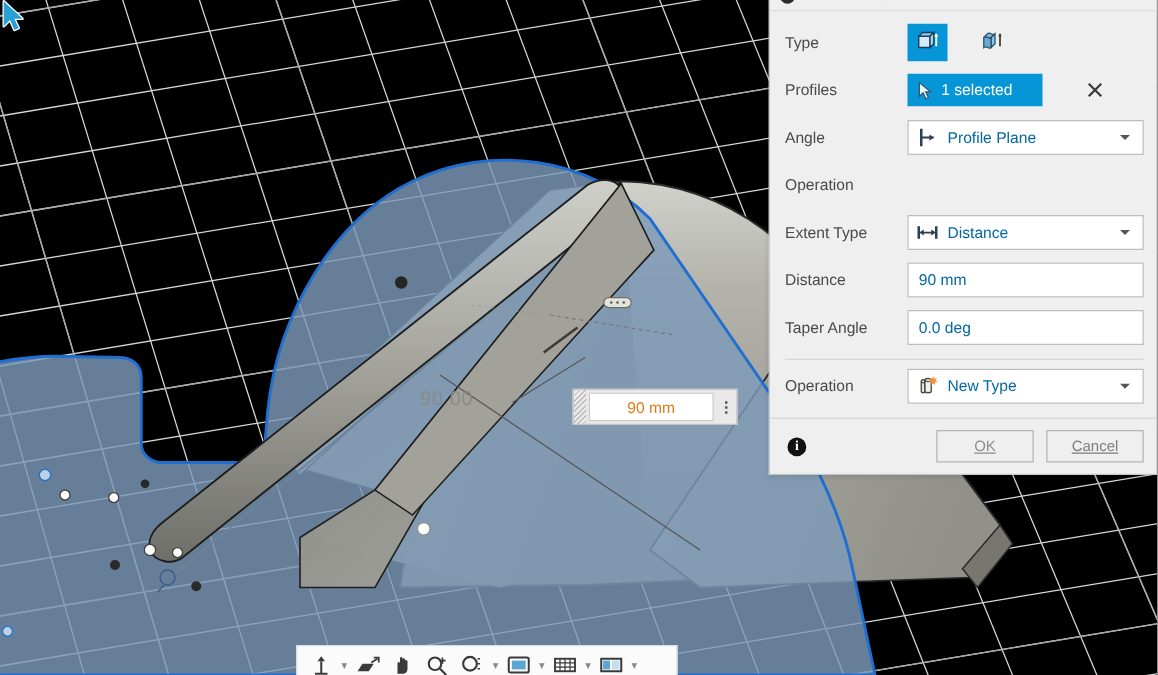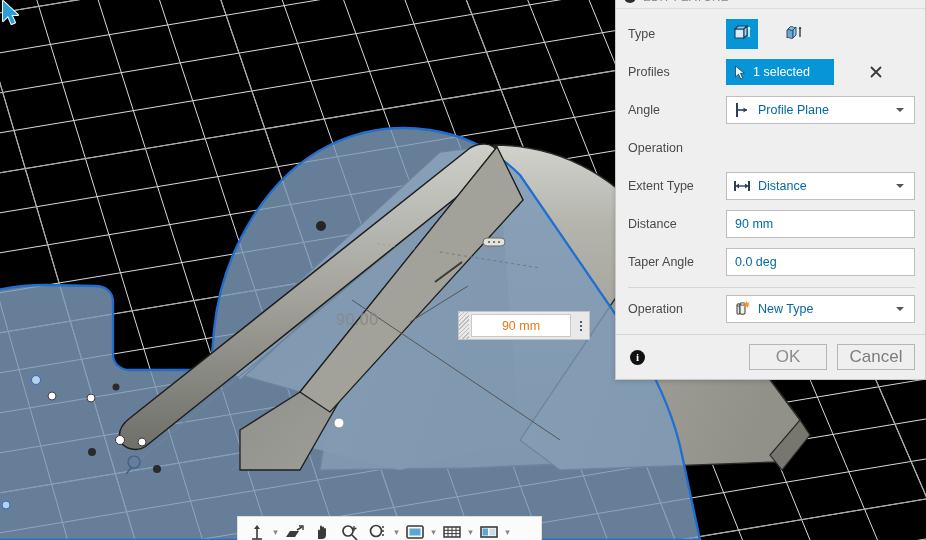--- a/index.html
+++ b/index.html
@@ -154,24 +154,25 @@
     font-family: "Liberation Serif", serif;
     cursor: pointer;
   }
   .footspacer { flex: 1; }
   .btn {
     height: 26px;
     min-width: 78px;
     background: #efefef;
     border: 1px solid #b5b5b5;
     color: #8c8c8c;
-    font-size: 17px;
+    font-size: 12px;
     margin-left: 10px;
     cursor: pointer;
     font-family: "Liberation Sans", sans-serif;
+    text-decoration: underline;
   }
   .btn.cancel { color: #7d7d7d; }
 
   
   .dimbox {
     position: absolute;
     left: 458px; top: 311px;
     width: 132px; height: 29px;
     background: #e9e9e9;
     border: 1px solid #c4c4c4;

